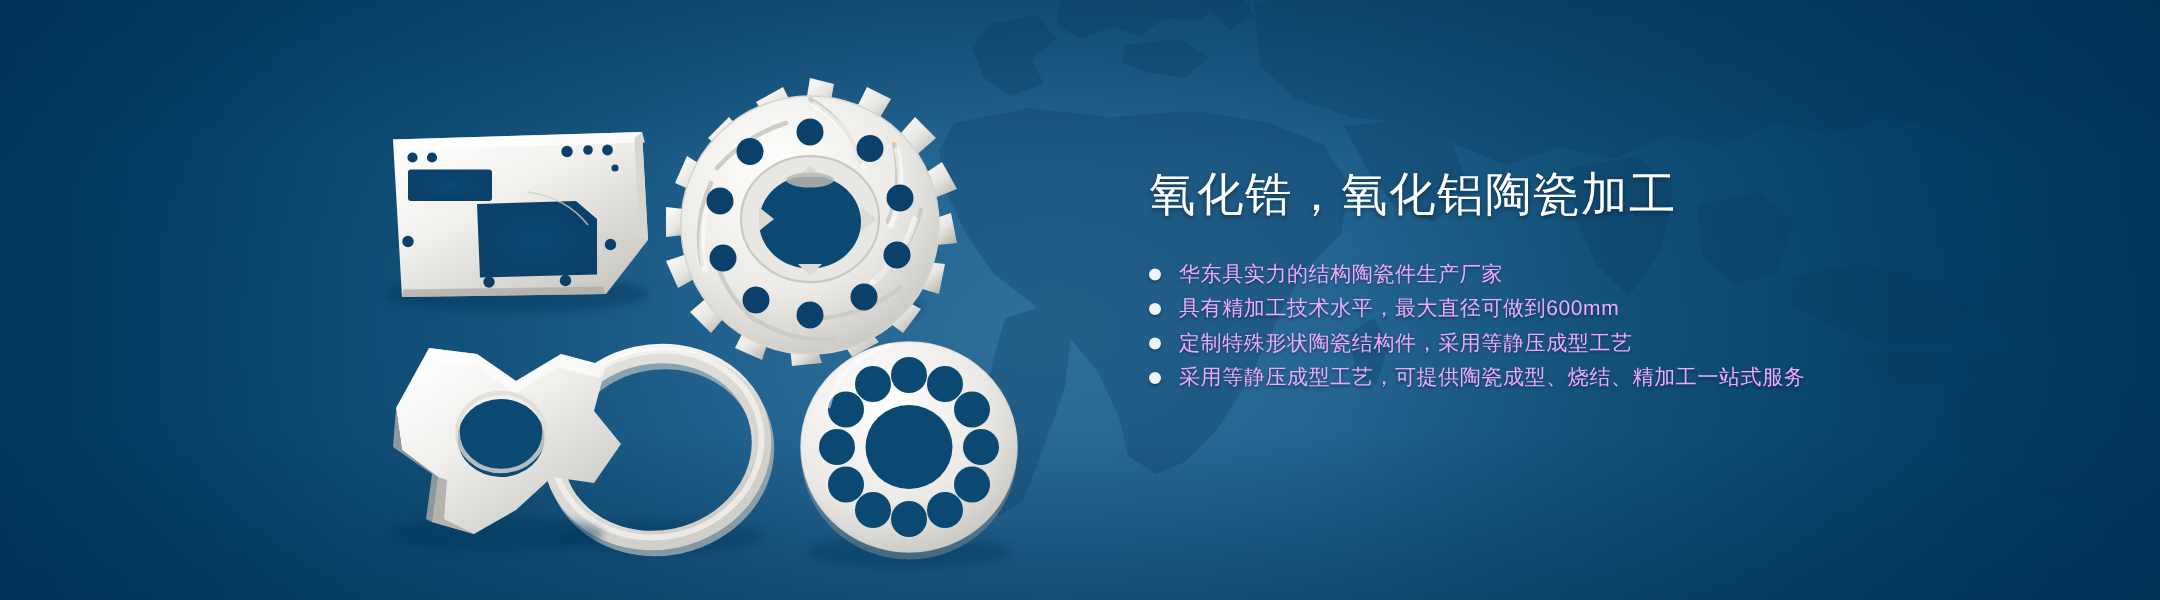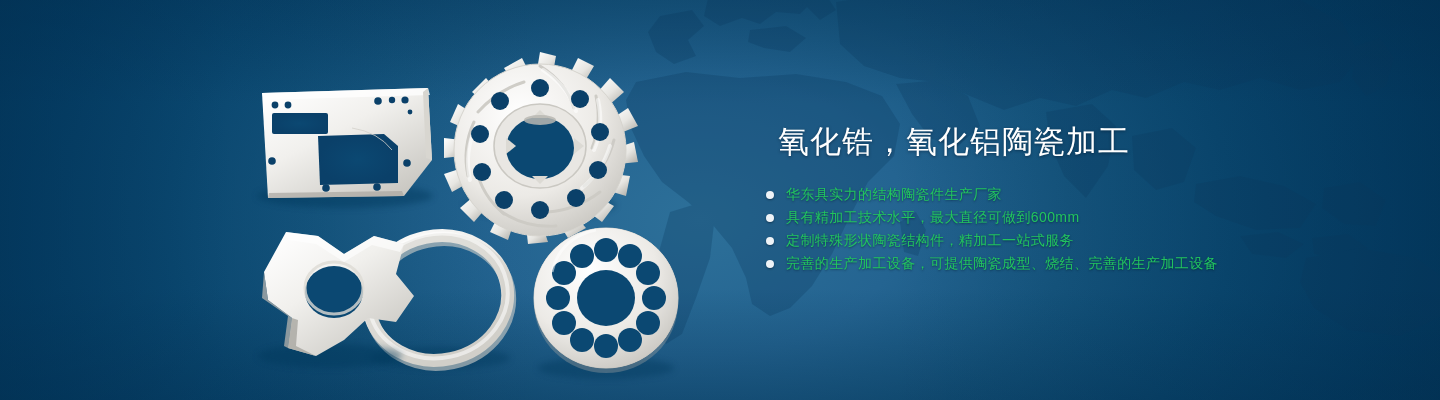--- a/index.html
+++ b/index.html
@@ -73,21 +73,21 @@
   .products svg { display: block; width: 100%; height: 100%; }
 
   
   .copy {
     position: absolute;
     left: 766px;
     top: 108px;
     width: 600px;
   }
   .headline {
-    margin: 12px;
+    margin: 0;
     font-size: 31px;
     font-weight: normal;
     letter-spacing: 1px;
     color: #ffffff;
     line-height: 44px;
     text-shadow: 0 1px 3px rgba(0,22,42,.55);
     white-space: nowrap;
   }
   .bullets {
     list-style: none;
@@ -105,21 +105,21 @@
     flex: 0 0 auto;
     width: 8px;
     height: 8px;
     border-radius: 50%;
     background: #eef3f7;
     margin-right: 12px;
     box-shadow: 0 1px 2px rgba(0,18,36,.45);
   }
   .bullet-text {
     font-size: 14px;
-    color: #22c55e;
+    color: #f0abfc;
     letter-spacing: .4px;
     line-height: 23px;
     text-shadow: 0 1px 2px rgba(0,20,38,.5);
   }
 </style>
 </head>
 <body>
 
 <div class="banner">
 
@@ -352,24 +352,24 @@
         <span class="bullet-text">华东具实力的结构陶瓷件生产厂家</span>
       </li>
 
       <li class="bullet">
         <span class="dot"></span>
         <span class="bullet-text">具有精加工技术水平，最大直径可做到600mm</span>
       </li>
 
       <li class="bullet">
         <span class="dot"></span>
-        <span class="bullet-text">定制特殊形状陶瓷结构件，精加工一站式服务</span>
+        <span class="bullet-text">定制特殊形状陶瓷结构件，采用等静压成型工艺</span>
       </li>
 
       <li class="bullet">
         <span class="dot"></span>
-        <span class="bullet-text">完善的生产加工设备，可提供陶瓷成型、烧结、完善的生产加工设备</span>
+        <span class="bullet-text">采用等静压成型工艺，可提供陶瓷成型、烧结、精加工一站式服务</span>
       </li>
 
     </ul>
   </div>
 
 </div>
 
 </body></html>

